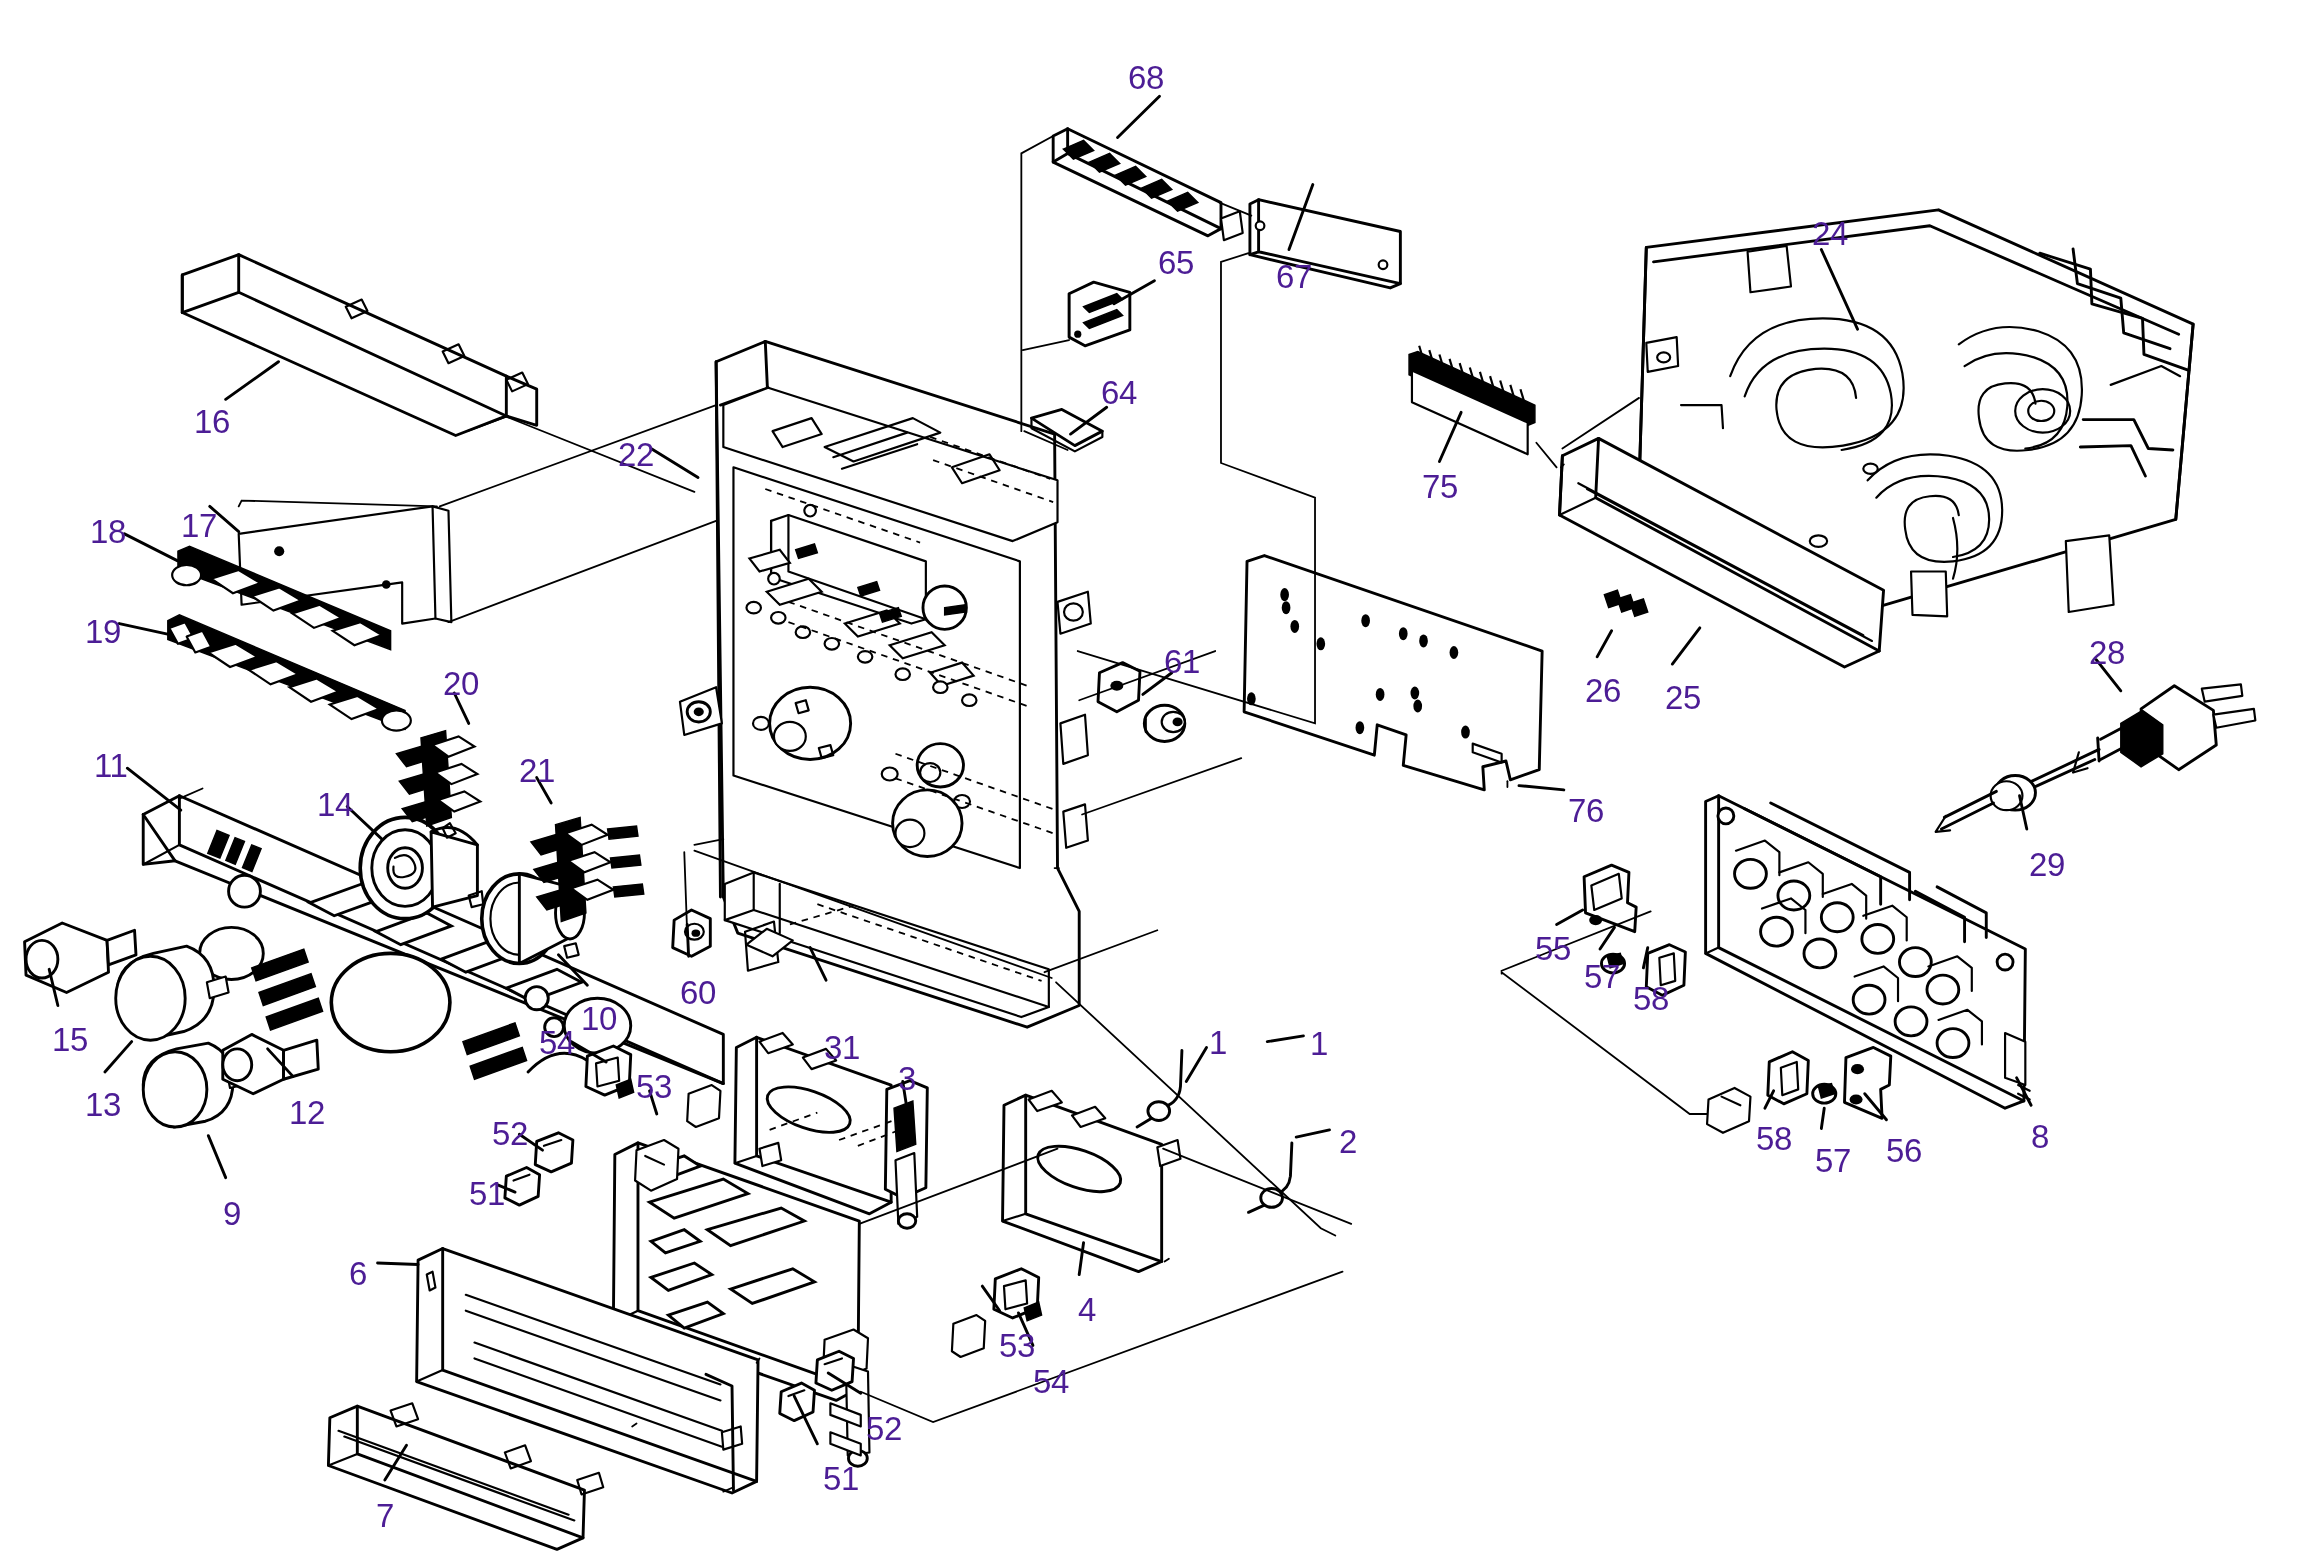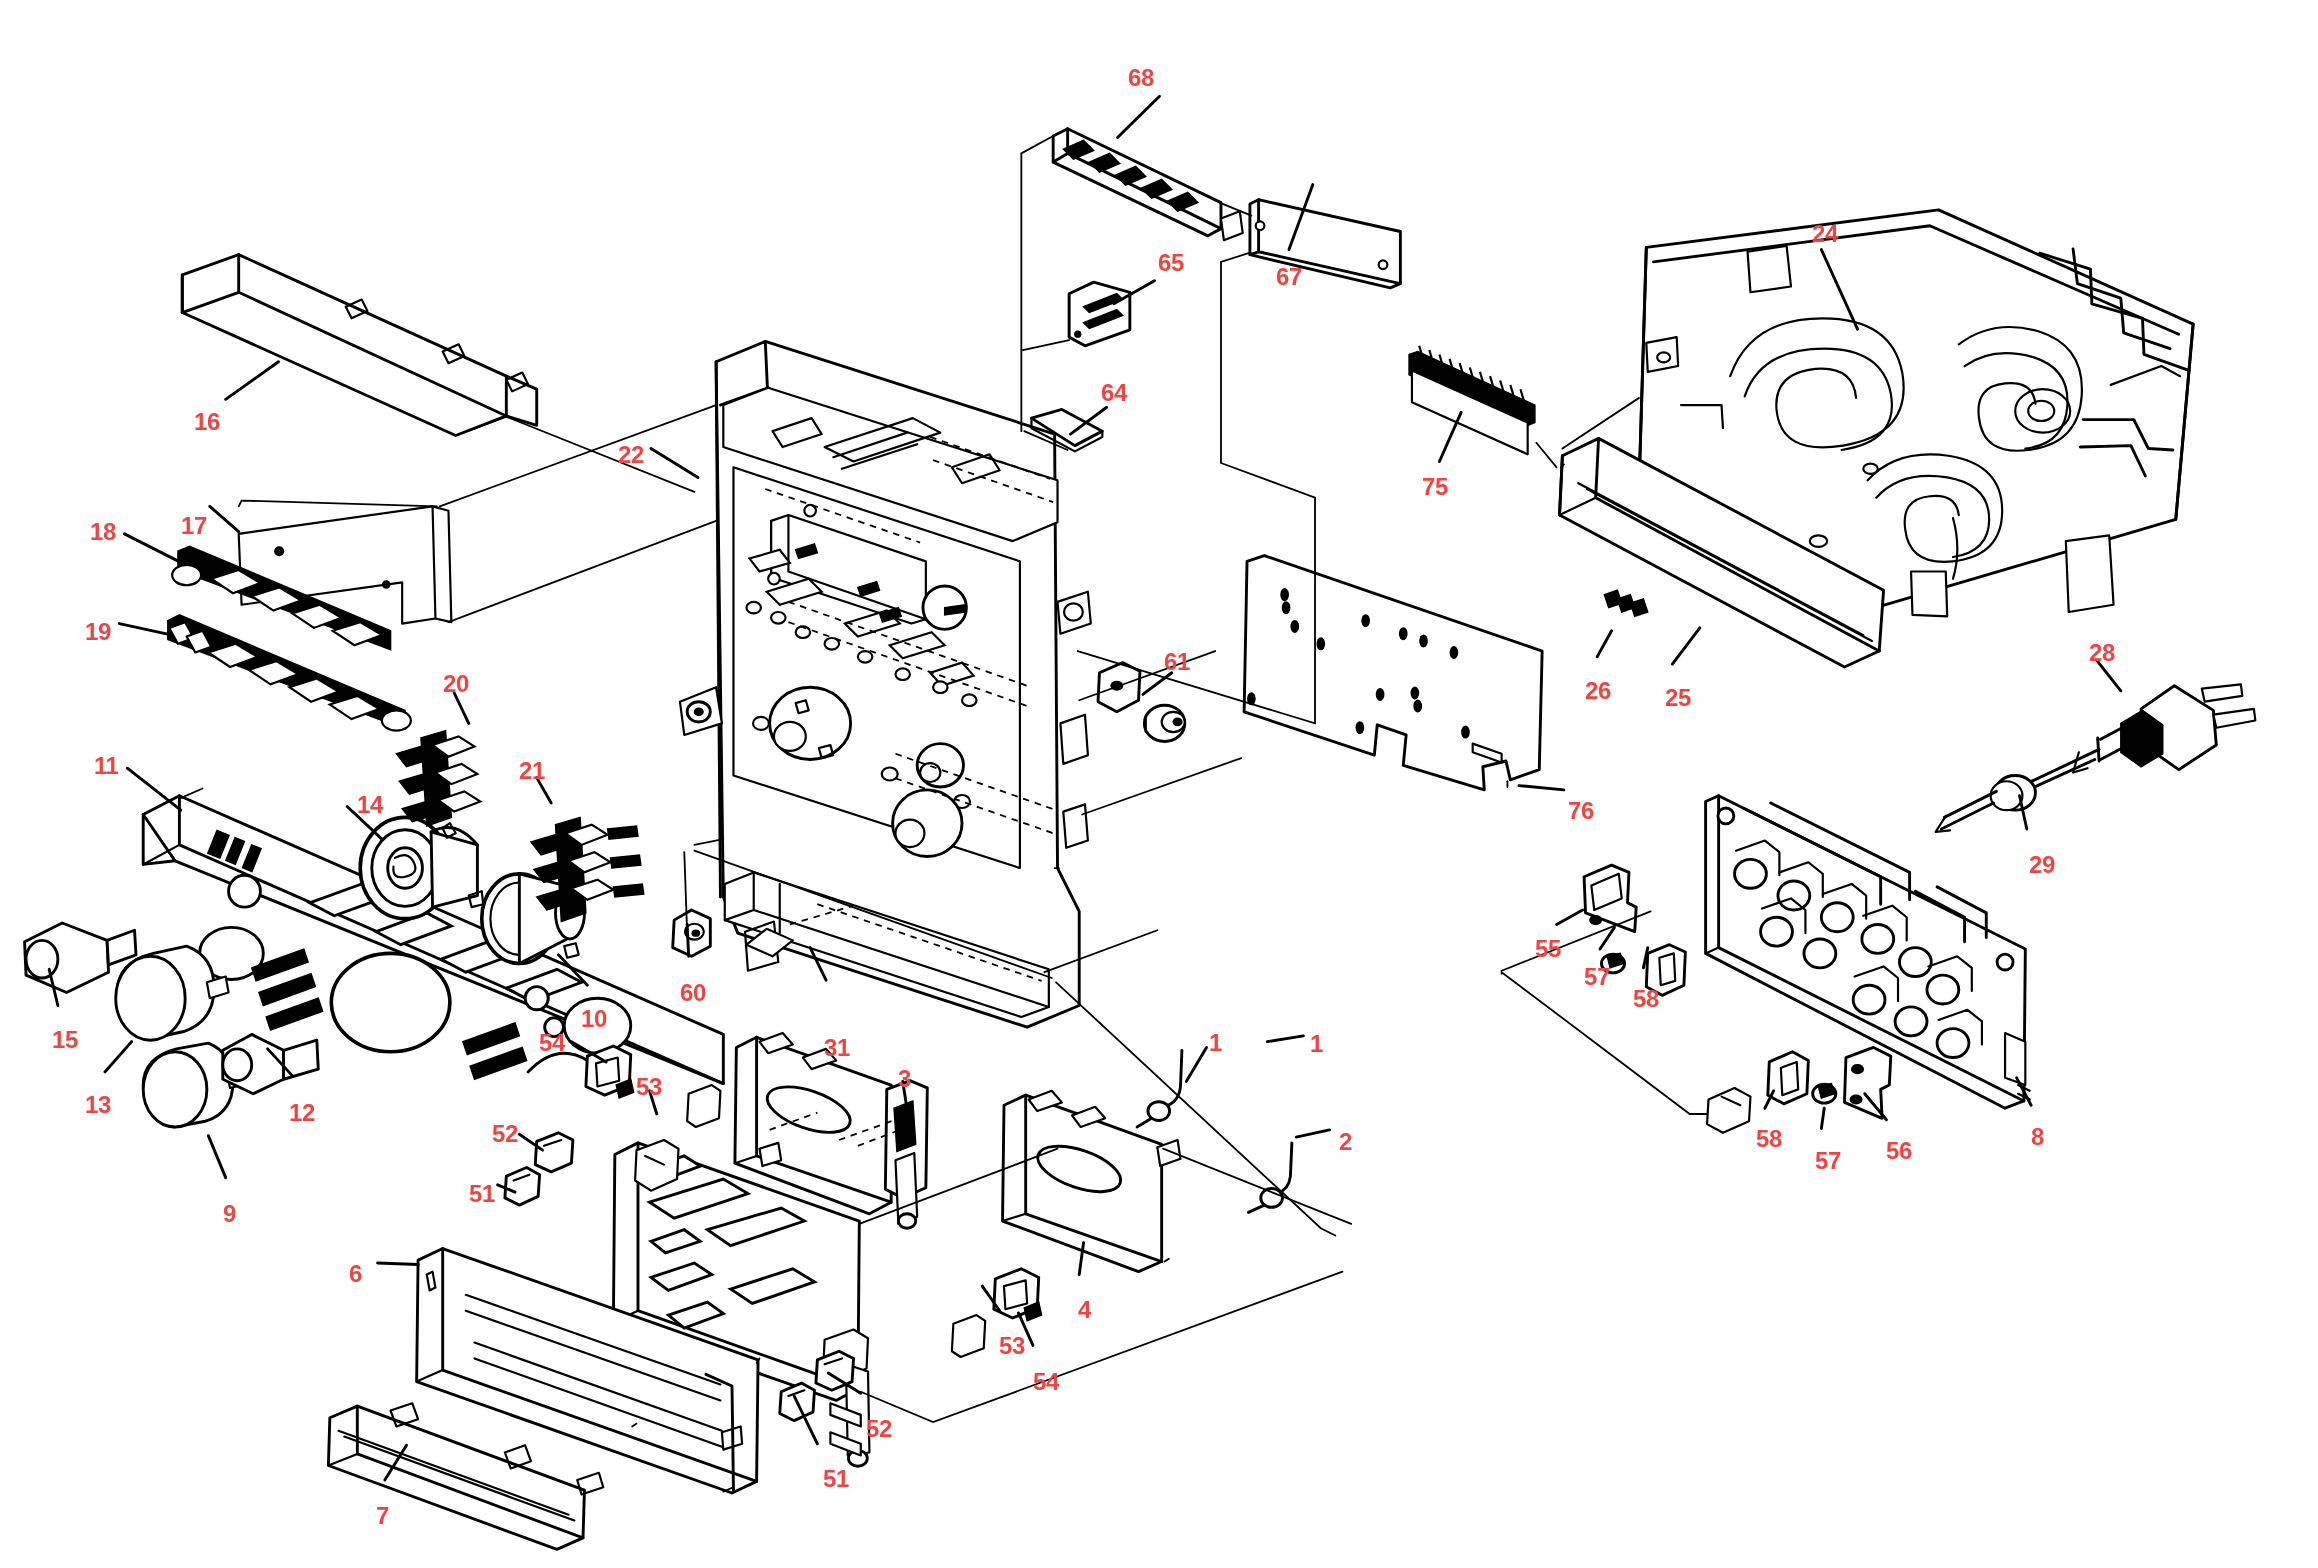--- a/index.html
+++ b/index.html
@@ -1,21 +1,21 @@
 <!DOCTYPE html>
 <html style="font-size:11.6px"><head>
 <meta charset="utf-8">
 <style>
   html,body{margin:0;padding:0;background:#ffffff;}
   body{width:2319px;height:1569px;position:relative;overflow:hidden;
        font-family:"Liberation Sans", sans-serif;color:#000;}
   #stage{position:absolute;left:0;top:0;width:2319px;height:1569px;}
   svg#art{position:absolute;left:0;top:0;width:2319px;height:1569px;}
   .lbl{position:absolute;font-family:"Liberation Sans", sans-serif;
-       font-weight:bold;font-size:24px;line-height:33px;color:#ef4444;
+       font-weight:normal;font-size:33px;line-height:33px;color:#4c1d95;
        white-space:nowrap;letter-spacing:-0.4px;}
   
   #parttable{position:absolute;border-collapse:collapse;
              border:3.6px solid #000;background:#fff;}
   #parttable td{border:2.2px solid #000;text-align:center;vertical-align:middle;
                 font-family:"Liberation Sans", sans-serif;font-weight:bold;
                 font-size:32px;padding:0;}
   #parttable tr.hdr td{height:85px;}
   #parttable tr.val td{height:76px;}
   #parttable td.c1{width:194px;}
@@ -740,21 +740,21 @@
       <div class="lbl" style="left: 1812px; top: 217px;">24</div>
       <div class="lbl" style="left: 194px; top: 405px;">16</div>
       <div class="lbl" style="left: 181px; top: 485px; margin-top: 24px;">17</div>
       <div class="lbl" style="left: 90px; top: 515px;">18</div>
       <div class="lbl" style="left: 85px; top: 615px;">19</div>
       <div class="lbl" style="left: 618px; top: 432px; margin-top: 6px;">22</div>
       <div class="lbl" style="left: 443px; top: 667px;">20</div>
       <div class="lbl" style="left: 519px; top: 754px;">21</div>
       <div class="lbl" style="left: 1164px; top: 645px;">61</div>
       <div class="lbl" style="left: 94px; top: 749px; text-align: right;">11</div>
-      <div class="lbl" style="left: 317px; top: 788px; margin-left: 40px;">14</div>
+      <div class="lbl" style="left: 317px; top: 788px;">14</div>
       <div class="lbl" style="left: 52px; top: 1023px;">15</div>
       <div class="lbl" style="left: 85px; top: 1088px;">13</div>
       <div class="lbl" style="left: 289px; top: 1096px;">12</div>
       <div class="lbl" style="left: 223px; top: 1197px;">9</div>
       <div class="lbl" style="left: 680px; top: 976px;">60</div>
       <div class="lbl" style="left: 581px; top: 1002px;">10</div>
       <div class="lbl" style="left: 824px; top: 1031px;">31</div>
       <div class="lbl" style="left: 539px; top: 1026px;">54</div>
       <div class="lbl" style="left: 636px; top: 1070px;">53</div>
       <div class="lbl" style="left: 492px; top: 1117px;">52</div>

